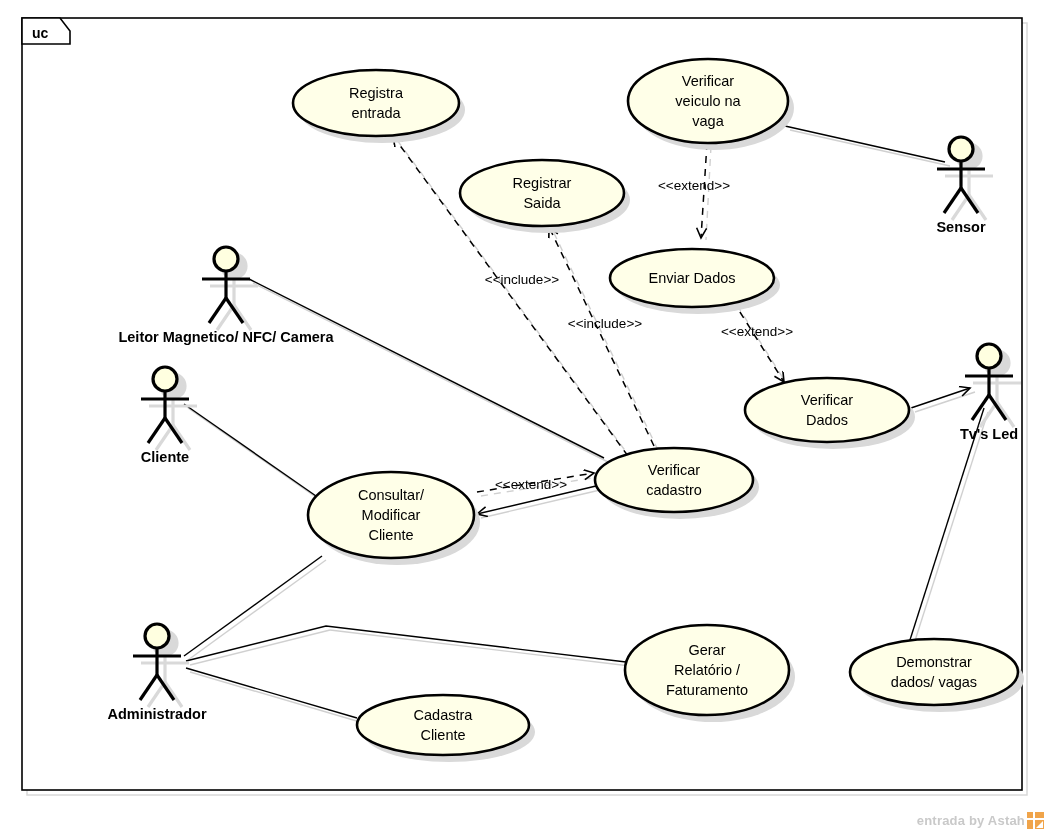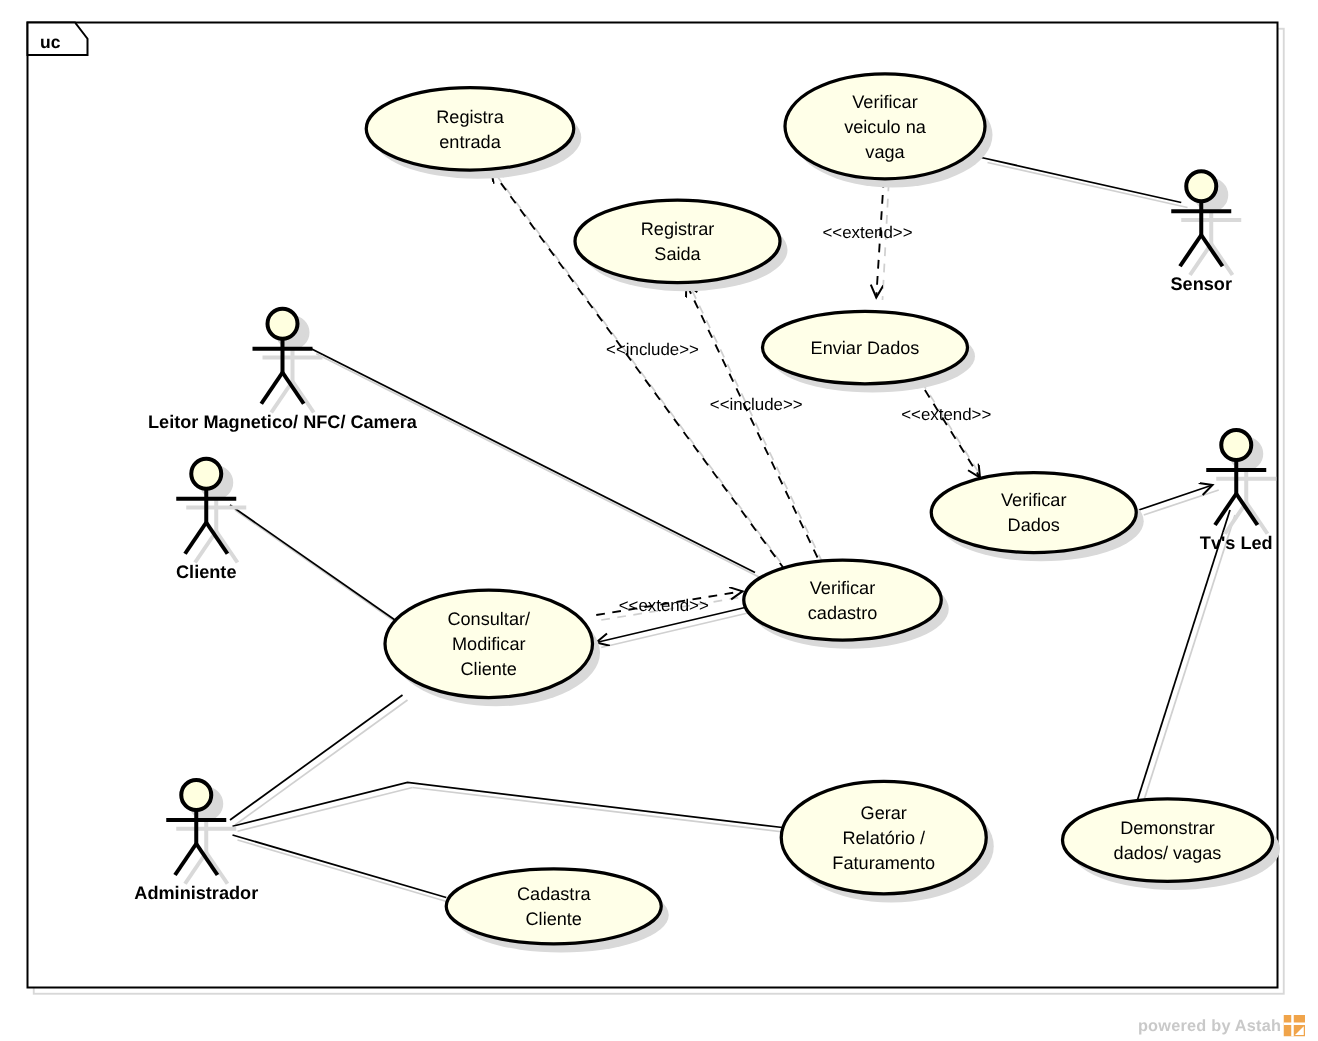--- a/index.html
+++ b/index.html
@@ -259,19 +259,19 @@
           <line x1="133" y1="656" x2="181" y2="656" stroke="#000000" stroke-width="3.2"></line>
           <line x1="157" y1="675" x2="140" y2="700" stroke="#000000" stroke-width="3.2"></line>
           <line x1="157" y1="675" x2="174" y2="700" stroke="#000000" stroke-width="3.2"></line>
           <text x="157" y="719" text-anchor="middle" font-size="14.5" font-weight="bold" font-family="Liberation Sans, DejaVu Sans, sans-serif" fill="#000000">Administrador</text>
         </g>
       </g>
 
   </svg>
 
   <div class="credit">
-    <span>powered by Astah</span>
+    <span>entrada by Astah</span>
       <span class="astah-logo">
         <span class="astah-tri"></span>
       </span>
   </div>
 
 </div>
 
 </body></html>

